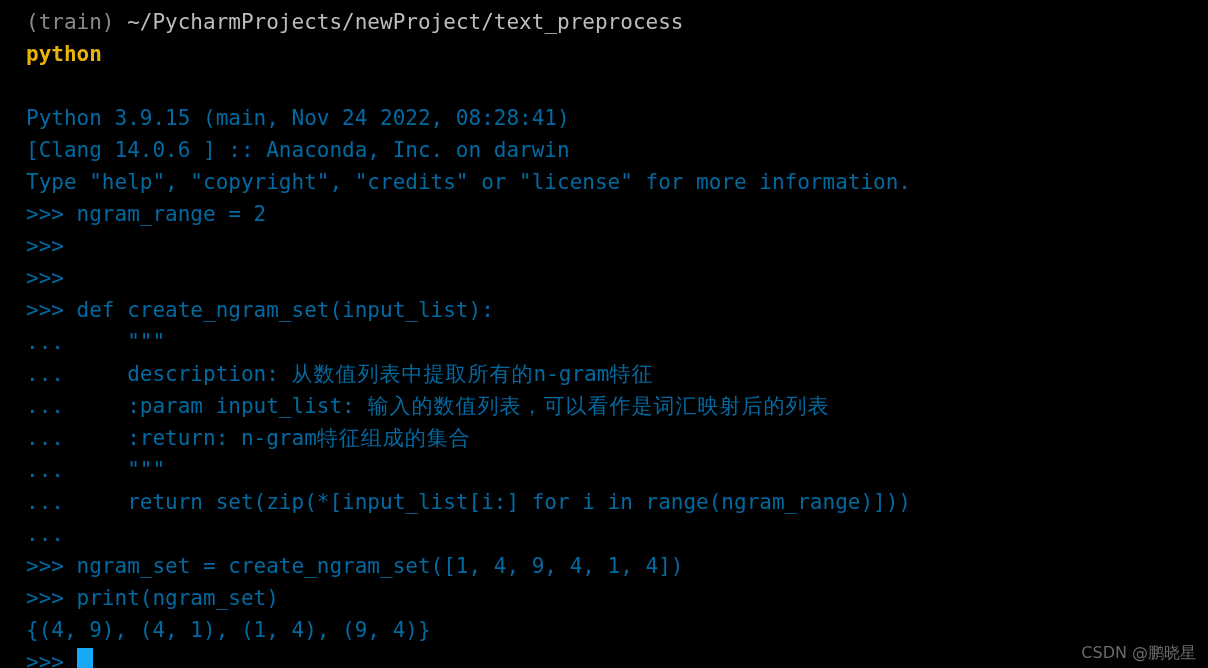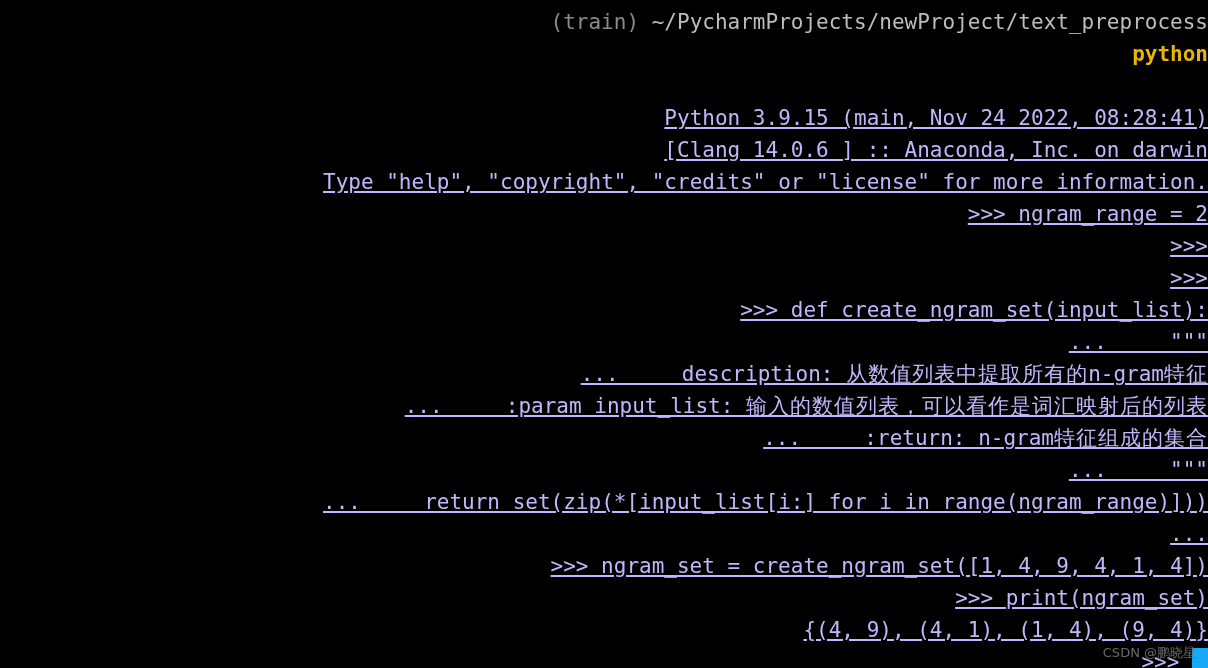--- a/index.html
+++ b/index.html
@@ -23,45 +23,44 @@
     position: absolute;
     left: 26px;
     top: 6px;
     right: 0;
     white-space: pre;
   }
   .line {
     height: 32px;
     white-space: pre;
     color: #d6d6d6;
-    text-align: right;
   }
   .seg { white-space: pre; }
   .c-dim     { color: #8a8a8a; }
   .c-path    { color: #bdbdbd; }
   .c-green   { color: #eab308; font-weight: bold; }
-  .c-default { color: #c4b5fd; text-decoration: underline; }
+  .c-default { color: #0369a1; }
   .cursor {
     display: inline-block;
     width: 16px;
     height: 28px;
     background: #17a8f7;
     vertical-align: -7px;
   }
   .cjk {
     font-family: "DejaVu Sans", "Liberation Sans", sans-serif;
     letter-spacing: 1px;
   }
   #watermark {
     position: absolute;
     right: 12px;
     bottom: 6px;
     color: #6a6a6a;
     font-family: "DejaVu Sans", "Liberation Sans", sans-serif;
-    font-size: 13px;
+    font-size: 16px;
     line-height: 18px;
     white-space: pre;
   }
 </style>
 </head>
 <body>
 
 <div id="terminal">
   <div id="screen"><div class="line"><span class="seg c-dim">(train) </span><span class="seg c-path">~/PycharmProjects/newProject/text_preprocess</span></div><div class="line"><span class="seg c-green">python</span></div><div class="line"><span class="seg c-default"></span></div><div class="line"><span class="seg c-default">Python 3.9.15 (main, Nov 24 2022, 08:28:41)</span></div><div class="line"><span class="seg c-default">[Clang 14.0.6 ] :: Anaconda, Inc. on darwin</span></div><div class="line"><span class="seg c-default">Type "help", "copyright", "credits" or "license" for more information.</span></div><div class="line"><span class="seg c-default">&gt;&gt;&gt; ngram_range = 2</span></div><div class="line"><span class="seg c-default">&gt;&gt;&gt;</span></div><div class="line"><span class="seg c-default">&gt;&gt;&gt;</span></div><div class="line"><span class="seg c-default">&gt;&gt;&gt; def create_ngram_set(input_list):</span></div><div class="line"><span class="seg c-default">...     """</span></div><div class="line"><span class="seg c-default">...     description: </span><span class="seg c-default cjk">从数值列表中提取所有的</span><span class="seg c-default">n-gram</span><span class="seg c-default cjk">特征</span></div><div class="line"><span class="seg c-default">...     :param input_list: </span><span class="seg c-default cjk">输入的数值列表，可以看作是词汇映射后的列表</span></div><div class="line"><span class="seg c-default">...     :return: n-gram</span><span class="seg c-default cjk">特征组成的集合</span></div><div class="line"><span class="seg c-default">...     """</span></div><div class="line"><span class="seg c-default">...     return set(zip(*[input_list[i:] for i in range(ngram_range)]))</span></div><div class="line"><span class="seg c-default">...</span></div><div class="line"><span class="seg c-default">&gt;&gt;&gt; ngram_set = create_ngram_set([1, 4, 9, 4, 1, 4])</span></div><div class="line"><span class="seg c-default">&gt;&gt;&gt; print(ngram_set)</span></div><div class="line"><span class="seg c-default">{(4, 9), (4, 1), (1, 4), (9, 4)}</span></div><div class="line"><span class="seg c-default">&gt;&gt;&gt; </span><span class="cursor"></span></div></div>
   <div id="watermark">CSDN @鹏晓星</div>

